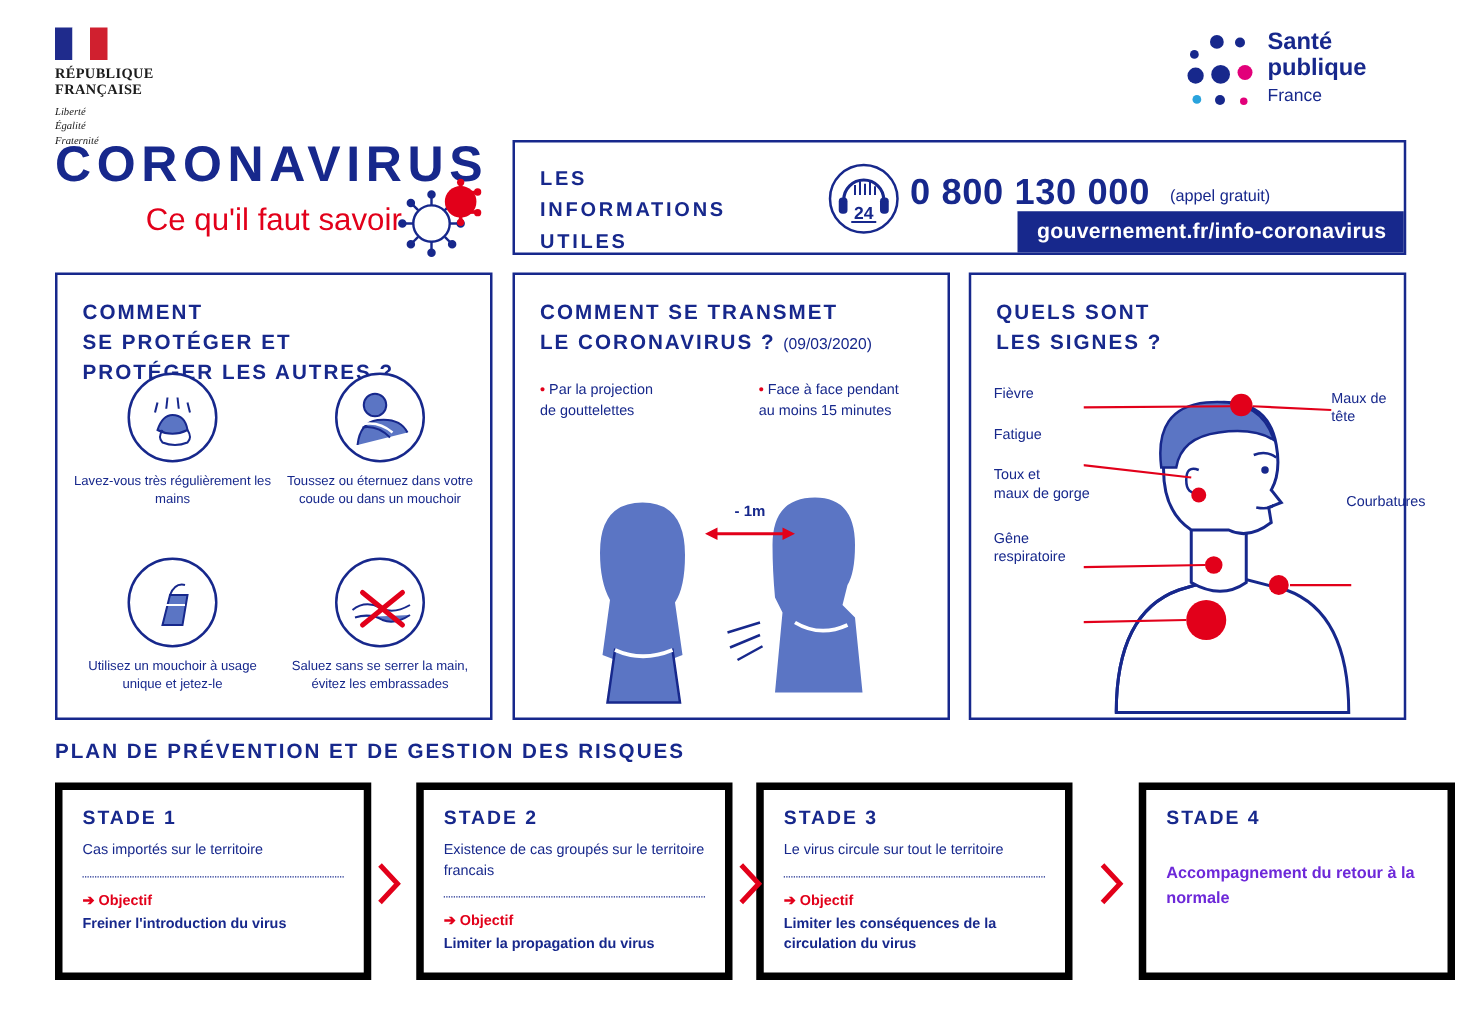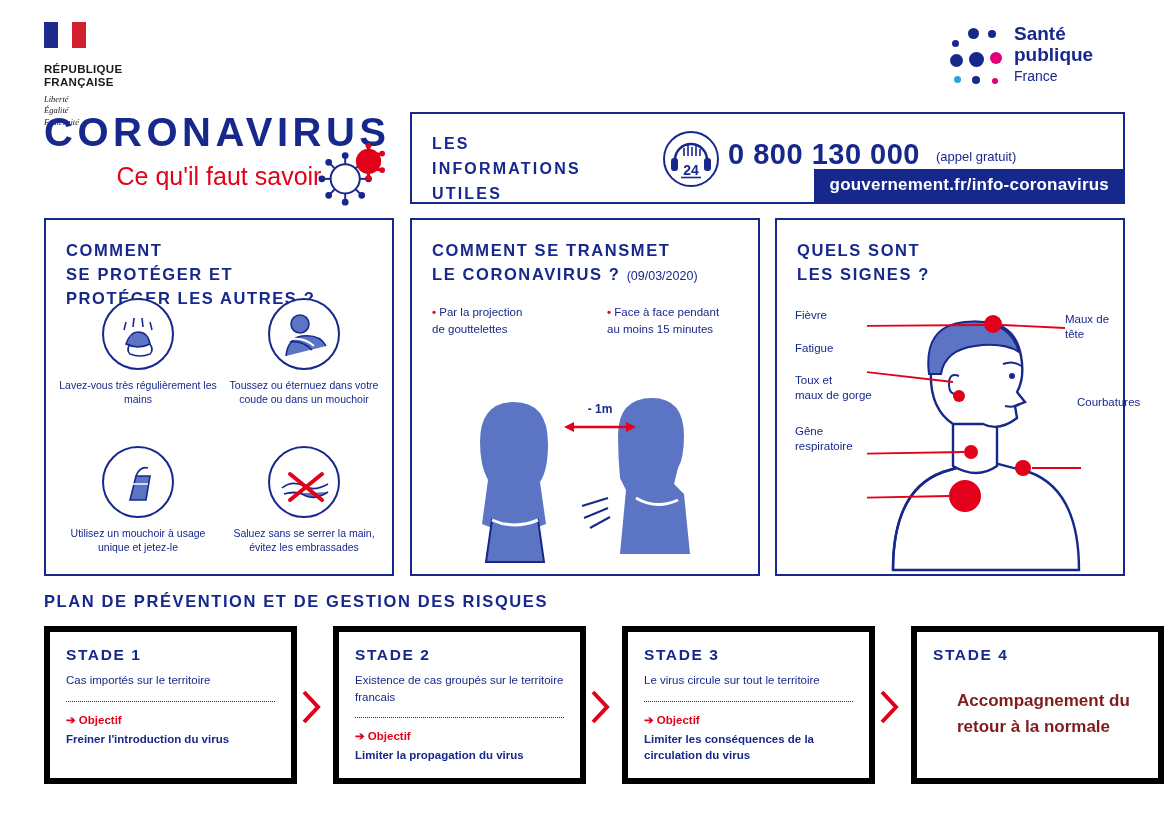--- a/index.html
+++ b/index.html
@@ -15,22 +15,22 @@
   .page { position:relative; width:1169px; height:826px; }
 
   
   .marianne { position:absolute; left:44px; top:22px; width:130px; }
   .marianne .flag { display:flex; width:42px; height:26px; }
   .marianne .flag span { flex:1; }
   .marianne .flag .b { background:#1f2b8c; }
   .marianne .flag .w { background:#ffffff; }
   .marianne .flag .r { background:#d0202f; }
   .marianne .rf {
-    margin-top:15px; font-size:11.5px; font-weight:bold; letter-spacing:.3px;
-    color:#1b1b1b; line-height:1.12;
+    margin-top:5px; font-size:11.5px; font-weight:bold; letter-spacing:.3px;
+    color:#1b1b1b; line-height:1.12;font-family:Liberation Serif, serif;
   }
   .marianne .devise {
     margin-top:5px; font-family:"Liberation Serif", serif;
     font-style:italic; font-size:8.5px; color:#1b1b1b; line-height:1.35;
   }
 
   .spf { position:absolute; right:44px; top:22px; width:175px; height:72px; }
   .spf .dots { position:absolute; left:0; top:4px; width:60px; height:62px; }
   .spf .dot { position:absolute; border-radius:50%; }
   .spf .txt { position:absolute; left:64px; top:2px; color:#17288c; }
@@ -115,35 +115,35 @@
   .plan-title {
     position:absolute; left:44px; top:592px;
     font-size:16.5px; font-weight:bold; letter-spacing:1.6px; color:#17288c;
   }
   .stage {
     position:absolute; top:626px; width:253px; height:158px;
     border:6px solid #000000; padding:14px 16px;
   }
   #st1 { left:44px; }
   #st2 { left:333px; }
-  #st3 { left:622px; }
+  #st3 { left:605px; }
   #st4 { left:911px; }
   .stage h4 {
     margin:0 0 8px 0; font-size:15.5px; font-weight:bold; letter-spacing:1.6px; color:#17288c;
   }
   .stage .desc { font-size:11.5px; line-height:1.45; color:#17288c; }
   .stage .sep {
     border-top:1px dotted #17288c; margin:12px 0 11px 0; height:0;
   }
   .stage .obj {
     font-size:11.5px; font-weight:bold; color:#e2001a; margin-bottom:4px;
   }
   .stage .objtxt { font-size:11.5px; font-weight:bold; color:#17288c; line-height:1.45; }
   .stage .big {
-    font-size:17px; font-weight:bold; color:#7f1d1d; line-height:1.5; margin-top:24px;margin-left:24px;
+    font-size:13px; font-weight:bold; color:#6d28d9; line-height:1.5; margin-top:24px;
   }
   .chev { position:absolute; top:690px; width:22px; height:34px; }
   #cv1 { left:300px; } #cv2 { left:589px; } #cv3 { left:878px; }
 </style>
 </head>
 <body>
 
 <div class="page">
 
   <div class="marianne">

